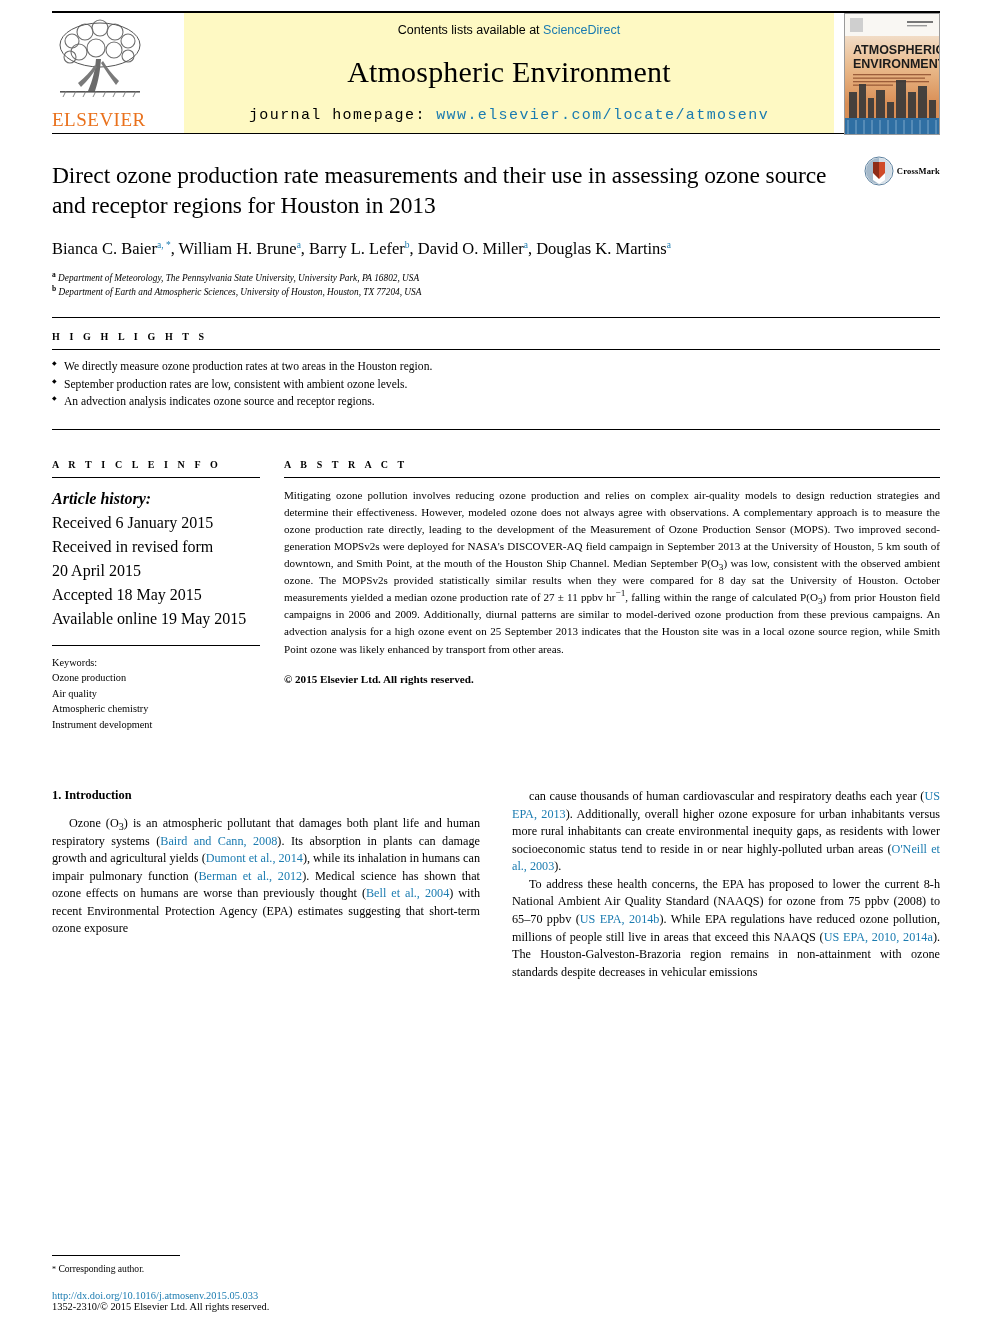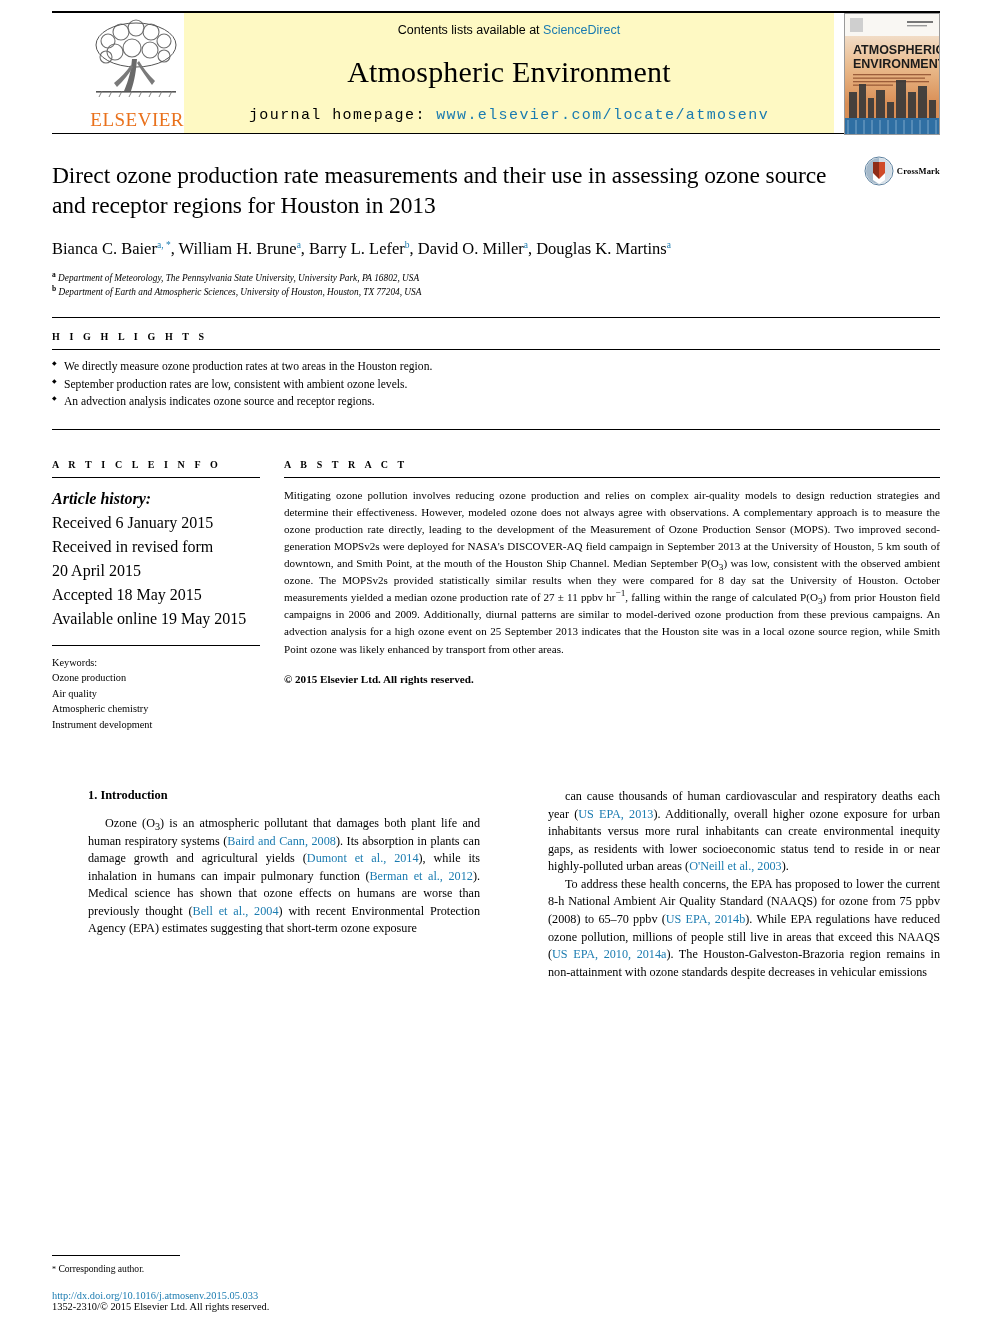--- a/index.html
+++ b/index.html
@@ -32,21 +32,21 @@
     display: flex;
     align-items: stretch;
     height: 122px;
   }
   .elsevier-logo {
     width: 132px;
     flex: 0 0 132px;
     padding-top: 6px;
     display: flex;
     flex-direction: column;
-    align-items: flex-end;
+    align-items: flex-start;
     justify-content: flex-start;
   }
   .tree-svg { display:block; }
   .elsevier-word {
     font-family: "Liberation Serif", serif;
     font-size: 19px;
     letter-spacing: .5px;
     color: #E9711C;
     font-weight: normal;
     margin-top: -2px;
@@ -144,21 +144,21 @@
   }
   .abstract-body p { margin: 0; }
   .copyright { text-align: left; font-size: 11.1px; font-weight: bold; margin-top: 15px; }
 
   
   .body-cols {
     display: flex;
     margin-top: 56px;
     gap: 32px;
   }
-  .bcol { flex: 1 1 0; margin-left: 36px; }
+  .bcol { flex: 1 1 0; }
   h2.sec-num {
     font-size: 12.4px;
     font-weight: bold;
     margin: 0 0 12px 0;
   }
   .para {
     font-size: 12.2px;
     line-height: 1.44;
     text-align: justify;
     margin: 0;

